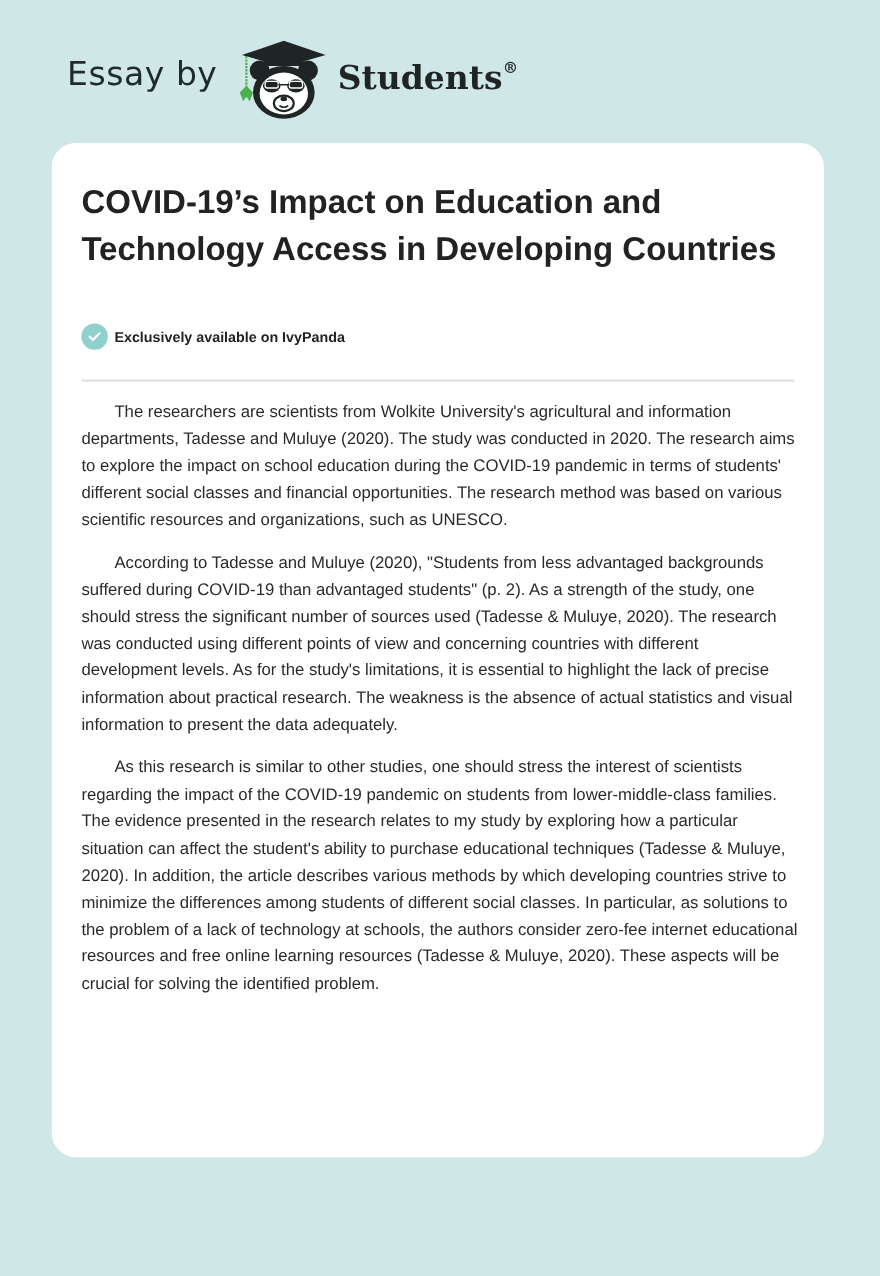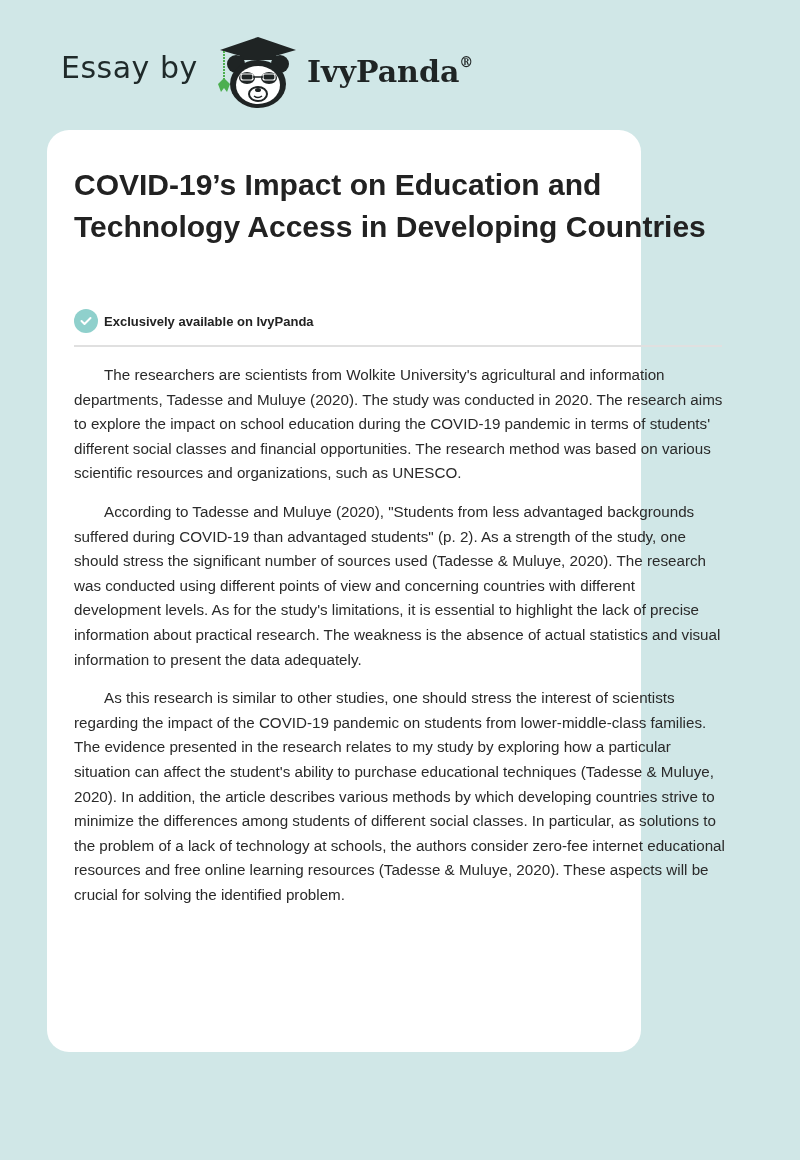--- a/index.html
+++ b/index.html
@@ -48,40 +48,40 @@
     }
     .brand sup {
       font-size: 14px;
       position: relative;
       top: -4px;
     }
     .card {
       position: absolute;
       left: 47px;
       top: 130px;
-      width: 594px;
+      width: 702px;
       height: 922px;
       background: #ffffff;
       border-radius: 22px;
     }
     .title {
       position: absolute;
       left: 27px;
       top: 34px;
       width: 640px;
       margin: 0;
       font-size: 30px;
       line-height: 42px;
       font-weight: bold;
       color: #222222;
     }
     .exclusive {
       position: absolute;
       left: 27px;
-      top: 179px;
+      top: 164px;
       height: 24px;
       display: flex;
       align-items: center;
     }
     .check-badge {
       width: 24px;
       height: 24px;
       border-radius: 50%;
       background: #8fd0cc;
       display: flex;
@@ -151,21 +151,21 @@
       <ellipse cx="57" cy="44" rx="8" ry="6" fill="#1f2424"></ellipse>
       <rect x="29" y="40" width="12" height="6" rx="2" fill="none" stroke="#ffffff" stroke-width="1.2"></rect>
       <rect x="51" y="40" width="12" height="6" rx="2" fill="none" stroke="#ffffff" stroke-width="1.2"></rect>
       <line x1="41" y1="43" x2="51" y2="43" stroke="#1f2424" stroke-width="1.5"></line>
 
       <ellipse cx="46" cy="60" rx="9" ry="7" fill="none" stroke="#1f2424" stroke-width="2"></ellipse>
       <ellipse cx="46" cy="56" rx="3" ry="2" fill="#1f2424"></ellipse>
       <path d="M42,62 Q46,65 50,62" fill="none" stroke="#1f2424" stroke-width="1.5"></path>
     </svg>
   </div>
-  <div class="brand"><span>IvyPanda</span><sup>®</sup></div>
+  <div class="brand"><span>Students</span><sup>®</sup></div>
 </div>
 
 <div class="card">
   <h1 class="title">COVID-19’s Impact on Education and Technology Access in Developing Countries</h1>
 
   <div class="exclusive">
     <span class="check-badge">
       <svg width="12" height="10" viewBox="0 0 12 10" xmlns="http://www.w3.org/2000/svg">
         <path d="M1.5,5 L4.5,8 L10.5,2" fill="none" stroke="#ffffff" stroke-width="2" stroke-linecap="round" stroke-linejoin="round"></path>
       </svg>

